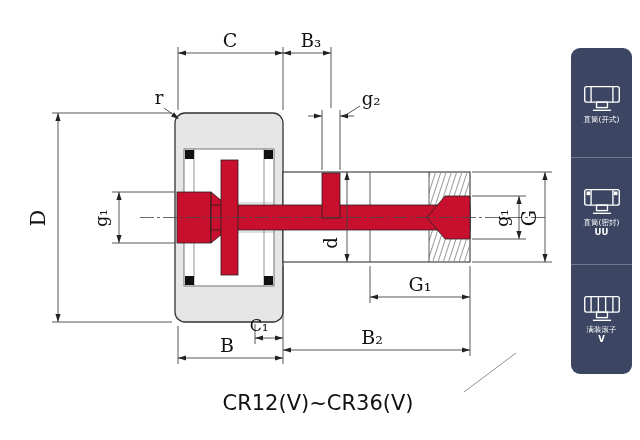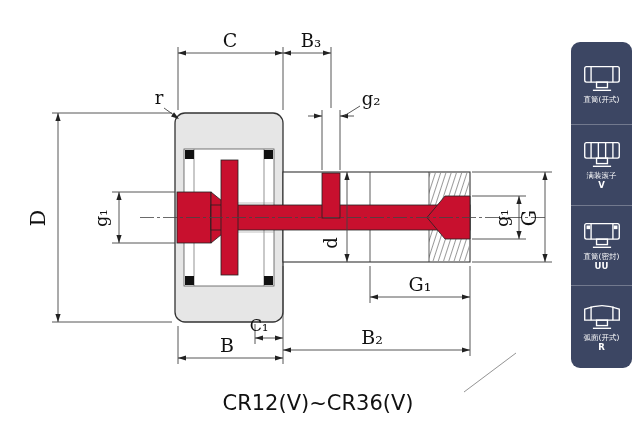--- a/index.html
+++ b/index.html
@@ -2,21 +2,21 @@
 <html><head>
 <meta charset="utf-8">
 <style>
   html,body{margin:0;padding:0;background:#fff;}
   #stage{position:relative;width:640px;height:440px;background:#fff;overflow:hidden;
          font-family:"DejaVu Sans",sans-serif;}
   #drawing{position:absolute;left:0;top:0;}
   .dim-text{font-family:"DejaVu Serif","DejaVu Sans",serif;fill:#111;}
   .title-text{font-family:"DejaVu Sans",sans-serif;fill:#111;}
   
-  .sidebar{position:absolute;left:571px;top:42px;width:61px;height:326px;
+  .sidebar{position:absolute;left:571px;top:48px;width:61px;height:326px;
            background:#3c4663;border-radius:9px;display:flex;flex-direction:column;
            box-sizing:border-box;padding:2px 0;}
   .sb-item{flex:1;display:flex;flex-direction:column;align-items:center;justify-content:center;
            gap:1px;cursor:pointer;}
   .sb-item + .sb-item{border-top:1px solid rgba(255,255,255,0.28);}
   .sb-icon{display:block;}
   .sb-label{color:#fff;font-size:7.5px;line-height:9px;text-align:center;white-space:nowrap;}
   .sb-code{color:#fff;font-size:8.5px;font-weight:bold;line-height:9px;text-align:center;}
 </style>
 </head>
@@ -188,63 +188,50 @@
       <svg class="sb-icon" width="40" height="31" viewBox="0 0 44 34">
         <g stroke="#fff" stroke-width="1.5" fill="none">
           <rect x="3" y="4" width="38" height="17" rx="2"></rect>
           <line x1="10" y1="4" x2="10" y2="21"></line>
           <line x1="34" y1="4" x2="34" y2="21"></line>
           <rect x="16" y="21" width="12" height="6"></rect>
           <line x1="12" y1="30" x2="32" y2="30"></line>
         </g>
       </svg>
       <div class="sb-label">直筒(开式)</div>
+    </div>
+
+    <div class="sb-item">
+      <svg class="sb-icon" width="40" height="31" viewBox="0 0 44 34">
+        <g stroke="#fff" stroke-width="1.5" fill="none">
+          <rect x="3" y="4" width="38" height="17" rx="2"></rect>
+          <line x1="10" y1="4" x2="10" y2="21"></line>
+          <line x1="34" y1="4" x2="34" y2="21"></line>
+          <rect x="16" y="21" width="12" height="6"></rect>
+          <line x1="12" y1="30" x2="32" y2="30"></line>
+        </g>
+        <rect x="5" y="6" width="4" height="4" fill="#fff"></rect>
+        <rect x="35" y="6" width="4" height="4" fill="#fff"></rect>
+      </svg>
+      <div class="sb-label">直筒(密封)</div>
+      <div class="sb-code">UU</div>
     </div>
 
     <div class="sb-item">
       <svg class="sb-icon" width="40" height="31" viewBox="0 0 44 34">
         <g stroke="#fff" stroke-width="1.5" fill="none">
           <rect x="3" y="4" width="38" height="17" rx="2"></rect>
           <line x1="10" y1="4" x2="10" y2="21"></line>
           <line x1="18" y1="4" x2="18" y2="21"></line>
           <line x1="26" y1="4" x2="26" y2="21"></line>
           <line x1="34" y1="4" x2="34" y2="21"></line>
           <rect x="16" y="21" width="12" height="6"></rect>
           <line x1="12" y1="30" x2="32" y2="30"></line>
         </g>
       </svg>
       <div class="sb-label">满装滚子</div>
       <div class="sb-code">V</div>
     </div>
 
-    <div class="sb-item">
-      <svg class="sb-icon" width="40" height="31" viewBox="0 0 44 34">
-        <g stroke="#fff" stroke-width="1.5" fill="none">
-          <rect x="3" y="4" width="38" height="17" rx="2"></rect>
-          <line x1="10" y1="4" x2="10" y2="21"></line>
-          <line x1="34" y1="4" x2="34" y2="21"></line>
-          <rect x="16" y="21" width="12" height="6"></rect>
-          <line x1="12" y1="30" x2="32" y2="30"></line>
-        </g>
-        <rect x="5" y="6" width="4" height="4" fill="#fff"></rect>
-        <rect x="35" y="6" width="4" height="4" fill="#fff"></rect>
-      </svg>
-      <div class="sb-label">直筒(密封)</div>
-      <div class="sb-code">UU</div>
-    </div>
-
-    <div class="sb-item">
-      <svg class="sb-icon" width="40" height="31" viewBox="0 0 44 34">
-        <g stroke="#fff" stroke-width="1.5" fill="none">
-          <path d="M3,9 Q22,1 41,9 L41,21 L3,21 Z"></path>
-          <line x1="10" y1="6" x2="10" y2="21"></line>
-          <line x1="34" y1="6" x2="34" y2="21"></line>
-          <rect x="16" y="21" width="12" height="6"></rect>
-          <line x1="12" y1="30" x2="32" y2="30"></line>
-        </g>
-      </svg>
-      <div class="sb-label">弧面(开式)</div>
-      <div class="sb-code">R</div>
-    </div>
 
 
   </aside>
 </div>
 
 </body></html>

